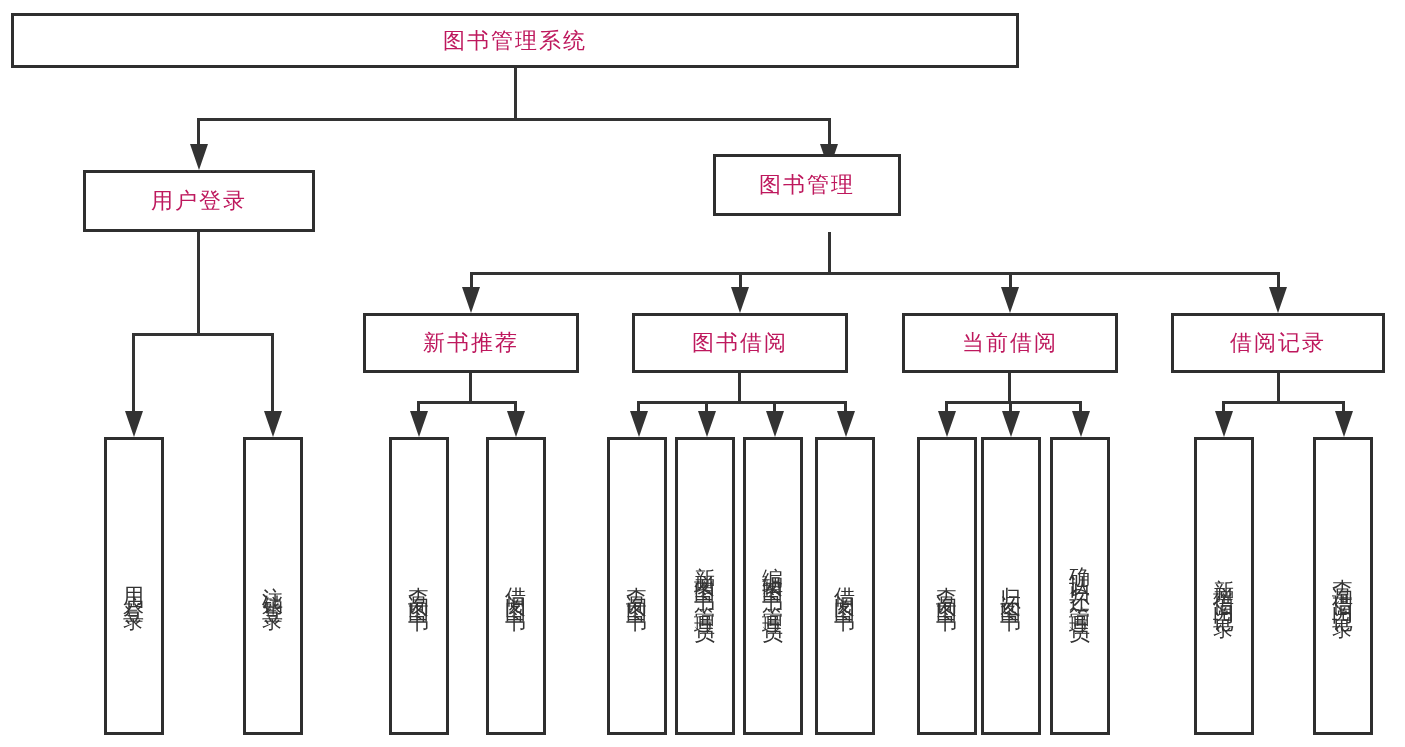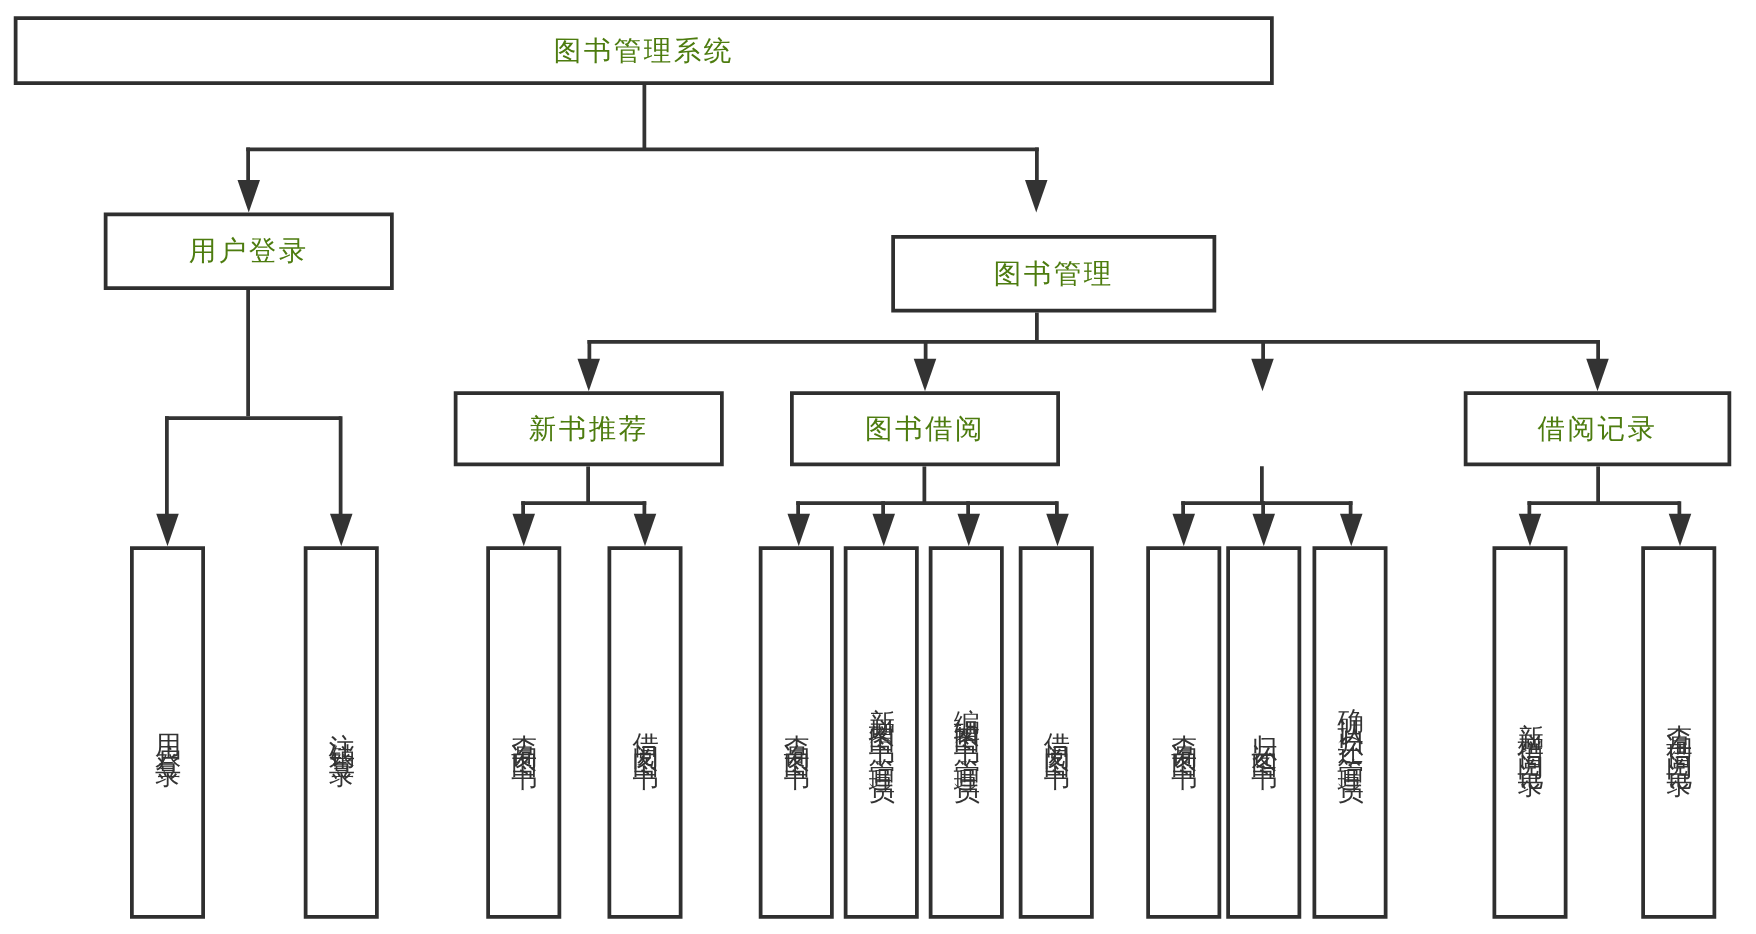--- a/index.html
+++ b/index.html
@@ -20,21 +20,21 @@
     display: flex;
     align-items: center;
     justify-content: center;
     color: #333333;
     z-index: 2;
   }
   .node .hlabel {
     font-size: 22px;
     letter-spacing: 2px;
     white-space: nowrap;
-    color: #4d7c0f;
+    color: #be185d;
   }
   .leaf {
     position: absolute;
     box-sizing: border-box;
     top: 437px; width: 60px; height: 298px;
     background: #ffffff;
     border: 3px solid #2f2f2f;
     display: flex;
     align-items: center;
     justify-content: center;
@@ -84,21 +84,21 @@
   <div class="vline" style="left:514px; top:68px; height:51px;"></div>
   <div class="hline" style="left:197px; top:118px; width:634px;"></div>
   <div class="vline" style="left:197px; top:118px; height:28px;"></div>
   <div class="arrow" style="left:190px; top:144px;"></div>
   <div class="vline" style="left:828px; top:118px; height:28px;"></div>
   <div class="arrow" style="left:820px; top:144px;"></div>
 
   <div class="node" style="left:83px; top:170px; width:232px; height:62px;">
     <span class="hlabel">用户登录</span>
   </div>
-  <div class="node" style="left:713px; top:188px; width:260px; height:62px;">
+  <div class="node" style="left:713px; top:154px; width:188px; height:62px;">
     <span class="hlabel">图书管理</span>
   </div>
 
   <div class="vline" style="left:197px; top:232px; height:101px;"></div>
   <div class="hline" style="left:132px; top:333px; width:141px;"></div>
   <div class="vline" style="left:132px; top:333px; height:80px;"></div>
   <div class="arrow" style="left:125px; top:411px;"></div>
   <div class="vline" style="left:271px; top:333px; height:80px;"></div>
   <div class="arrow" style="left:264px; top:411px;"></div>
 
@@ -112,20 +112,23 @@
   <div class="arrow" style="left:1001px; top:287px;"></div>
   <div class="vline" style="left:1277px; top:272px; height:17px;"></div>
   <div class="arrow" style="left:1269px; top:287px;"></div>
 
   <div class="node" style="left:363px; top:313px; width:216px; height:60px;">
     <span class="hlabel">新书推荐</span>
   </div>
   <div class="node" style="left:632px; top:313px; width:216px; height:60px;">
     <span class="hlabel">图书借阅</span>
   </div>
+  <div class="node" style="left:902px; top:313px; width:216px; height:60px;">
+    <span class="hlabel">当前借阅</span>
+  </div>
   <div class="node" style="left:1171px; top:313px; width:214px; height:60px;">
     <span class="hlabel">借阅记录</span>
   </div>
 
   <div class="vline" style="left:469px; top:373px; height:31px;"></div>
   <div class="hline" style="left:417px; top:401px; width:100px;"></div>
   <div class="vline" style="left:417px; top:401px; height:12px;"></div>
   <div class="arrow" style="left:410px; top:411px;"></div>
   <div class="vline" style="left:514px; top:401px; height:12px;"></div>
   <div class="arrow" style="left:507px; top:411px;"></div>

